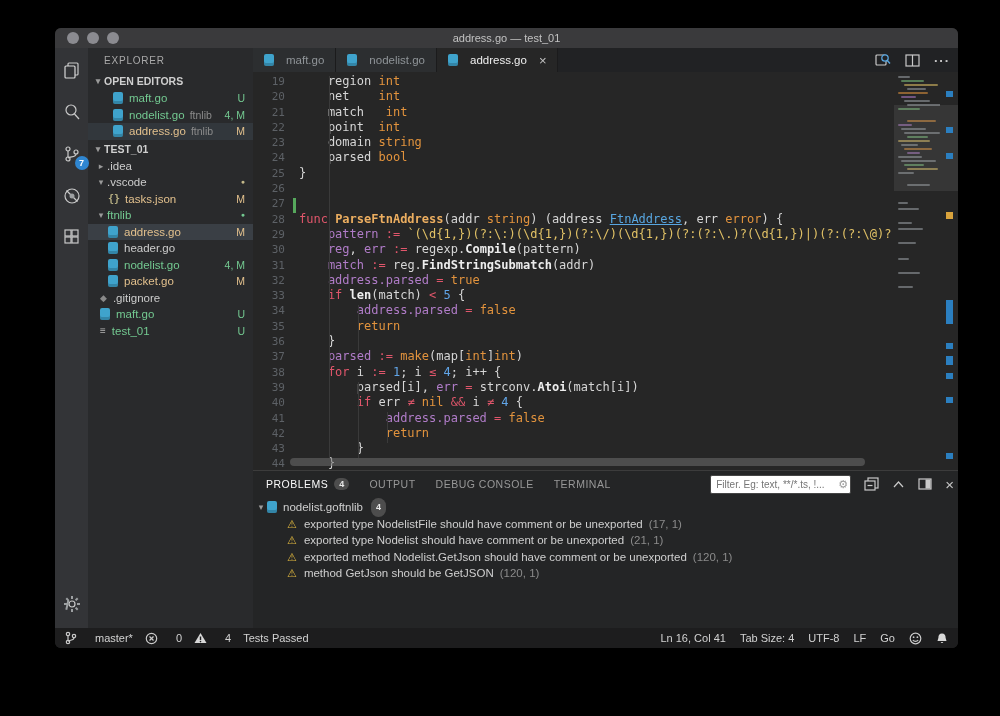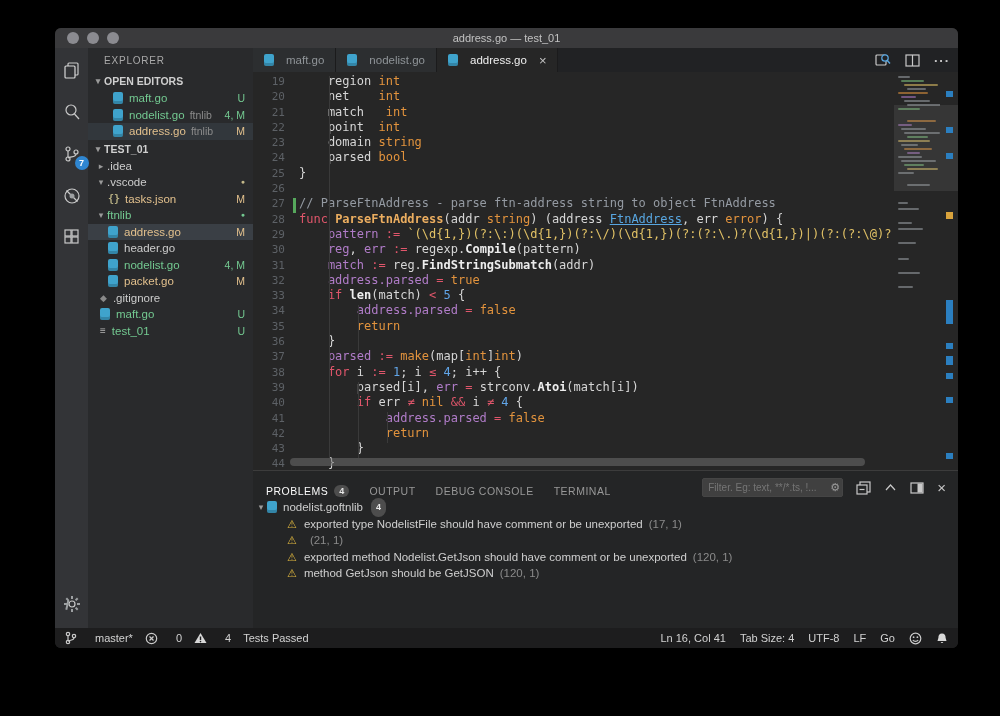--- a/index.html
+++ b/index.html
@@ -61,26 +61,26 @@
   .indent-guide{position:absolute;width:1px;background:#3a3a3a;}
   .git-add{position:absolute;left:40px;width:3px;height:15px;background:#56a85c;}
   .minimap{position:absolute;top:0;bottom:0;right:18px;width:46px;background:#262626;overflow:hidden;cursor:pointer;}
   .mm-line{position:absolute;height:1.6px;opacity:.55;border-radius:1px;}
   .mm-slider{position:absolute;right:0;width:64px;background:rgba(140,140,140,.16);}
   .ruler{position:absolute;top:0;bottom:0;right:0;width:18px;}
   .ruler-mark{position:absolute;right:5px;width:7px;}
   .hscroll{position:absolute;height:8px;background:rgba(110,110,110,.55);border-radius:4px;cursor:pointer;}
   
   .panel{flex:1;background:#242526;border-top:1px solid #3c3c3c;display:flex;flex-direction:column;min-height:0;}
-  .panel-header{height:26px;display:flex;align-items:flex-end;padding:0 12px 0 13px;flex:none;position:relative;}
+  .panel-header{height:26px;display:flex;align-items:center;padding:0 4px 0 13px;flex:none;position:relative;}
   .ptab{font-size:10.5px;letter-spacing:.5px;color:#989898;margin-right:20px;cursor:pointer;display:flex;align-items:center;gap:6px;}
   .ptab.active{color:#fafafa;}
   .pill{background:#4d4d4d;color:#e8e8e8;border-radius:8px;font-size:9px;padding:1px 5px;font-weight:bold;letter-spacing:0;}
   .panel-right{margin-left:auto;display:flex;align-items:center;gap:13px;color:#c5c5c5;}
-  .filterbox{width:118px;height:17px;background:#404040;border:1px solid #454545;border-radius:2px;
+  .filterbox{width:118px;height:17px;background:#ffffff;border:1px solid #454545;border-radius:2px;
     color:#909090;font-size:10px;padding:0 16px 0 5px;font-family:"Liberation Sans",sans-serif;position:relative;}
   .filter-wrap{position:relative;display:flex;align-items:center;}
   .filter-gear{position:absolute;right:3px;color:#9a9a9a;font-size:11px;}
   .picon{cursor:pointer;display:flex;align-items:center;font-size:12px;}
   .panel-body{flex:1;overflow:hidden;padding-top:2px;font-size:11.5px;color:#cfcfcf;}
   .prow{height:16.5px;line-height:16.5px;display:flex;align-items:center;cursor:pointer;}
   .prow .twisty{width:12px;text-align:center;color:#9a9a9a;font-size:9px;margin-left:2px;}
   .prow .loc{color:#8b8b8b;margin-left:6px;}
   .warn-glyph{color:#ddb53e;margin:0 7px 0 0;font-size:11px;}
   .prow.problem{padding-left:34px;}
@@ -285,21 +285,21 @@
         <div class="editor" id="editor">
             <div class="code-lines">
               <div class="line"><span class="ln">19</span><span class="code"><span class="tk-p">    region </span><span class="tk-t">int</span></span></div>
               <div class="line"><span class="ln">20</span><span class="code"><span class="tk-p">    net    </span><span class="tk-t">int</span></span></div>
               <div class="line"><span class="ln">21</span><span class="code"><span class="tk-p">    match   </span><span class="tk-t">int</span></span></div>
               <div class="line"><span class="ln">22</span><span class="code"><span class="tk-p">    point  </span><span class="tk-t">int</span></span></div>
               <div class="line"><span class="ln">23</span><span class="code"><span class="tk-p">    domain </span><span class="tk-t">string</span></span></div>
               <div class="line"><span class="ln">24</span><span class="code"><span class="tk-p">    parsed </span><span class="tk-t">bool</span></span></div>
               <div class="line"><span class="ln">25</span><span class="code"><span class="tk-p">}</span></span></div>
               <div class="line"><span class="ln">26</span><span class="code"></span></div>
-              <div class="line"><span class="ln">27</span><span class="code"><span class="tk-c">// ParseFtnAddress - parse ftn-address string to object FtnAddress</span></span></div>
+              <div class="line"><span class="ln">27</span></div>
               <div class="line"><span class="ln">28</span><span class="code"><span class="tk-k">func </span><span class="tk-fn">ParseFtnAddress</span><span class="tk-p">(addr </span><span class="tk-t">string</span><span class="tk-p">) (address </span><span class="tk-l">FtnAddress</span><span class="tk-p">, err </span><span class="tk-t">error</span><span class="tk-p">) {</span></span></div>
               <div class="line"><span class="ln">29</span><span class="code"><span class="tk-v">    pattern </span><span class="tk-k">:= </span><span class="tk-s">`(\d{1,})(?:\:)(\d{1,})(?:\/)(\d{1,})(?:(?:\.)?(\d{1,})|)(?:(?:\@)?(</span></span></div>
               <div class="line"><span class="ln">30</span><span class="code"><span class="tk-v">    reg</span><span class="tk-p">, </span><span class="tk-v">err</span><span class="tk-k"> := </span><span class="tk-p">regexp.</span><span class="tk-f">Compile</span><span class="tk-p">(pattern)</span></span></div>
               <div class="line"><span class="ln">31</span><span class="code"><span class="tk-v">    match</span><span class="tk-k"> := </span><span class="tk-p">reg.</span><span class="tk-f">FindStringSubmatch</span><span class="tk-p">(addr)</span></span></div>
               <div class="line"><span class="ln">32</span><span class="code"><span class="tk-v">    address.parsed</span><span class="tk-k"> = </span><span class="tk-t">true</span></span></div>
               <div class="line"><span class="ln">33</span><span class="code"><span class="tk-k">    if </span><span class="tk-f">len</span><span class="tk-p">(match) </span><span class="tk-k">&lt; </span><span class="tk-n">5</span><span class="tk-p"> {</span></span></div>
               <div class="line"><span class="ln">34</span><span class="code"><span class="tk-v">        address.parsed</span><span class="tk-k"> = </span><span class="tk-t">false</span></span></div>
               <div class="line"><span class="ln">35</span><span class="code"><span class="tk-t">        return</span></span></div>
               <div class="line"><span class="ln">36</span><span class="code"><span class="tk-p">    }</span></span></div>
               <div class="line"><span class="ln">37</span><span class="code"><span class="tk-v">    parsed</span><span class="tk-k"> := </span><span class="tk-t">make</span><span class="tk-p">(map[</span><span class="tk-t">int</span><span class="tk-p">]</span><span class="tk-t">int</span><span class="tk-p">)</span></span></div>
@@ -419,20 +419,21 @@
                 <span class="detail">ftnlib</span>
                 <span class="pill" style="margin-left: 8px;">4</span>
               </div>
               <div class="prow problem">
                 <span class="warn-glyph">⚠</span>
                 <span>exported type NodelistFile should have comment or be unexported</span>
                 <span class="loc">(17, 1)</span>
               </div>
               <div class="prow problem">
                 <span class="warn-glyph">⚠</span>
+                <span>exported type Nodelist should have comment or be unexported</span>
                 <span class="loc">(21, 1)</span>
               </div>
               <div class="prow problem">
                 <span class="warn-glyph">⚠</span>
                 <span>exported method Nodelist.GetJson should have comment or be unexported</span>
                 <span class="loc">(120, 1)</span>
               </div>
               <div class="prow problem">
                 <span class="warn-glyph">⚠</span>
                 <span>method GetJson should be GetJSON</span>

